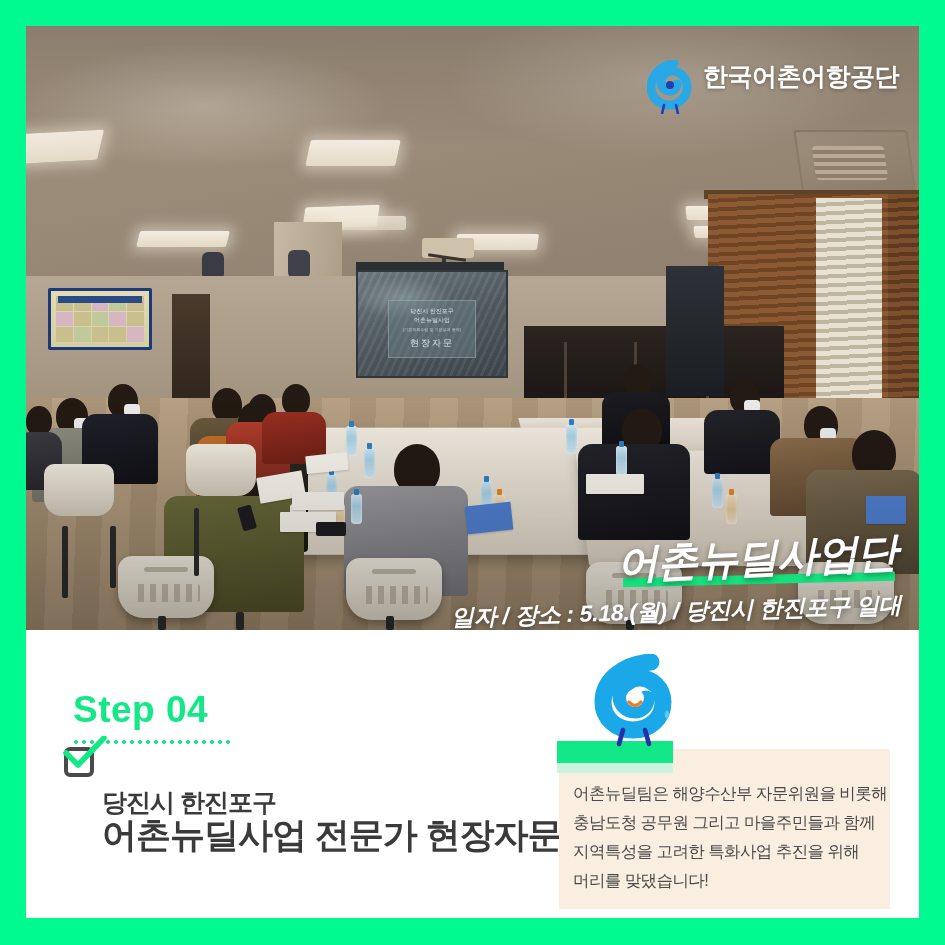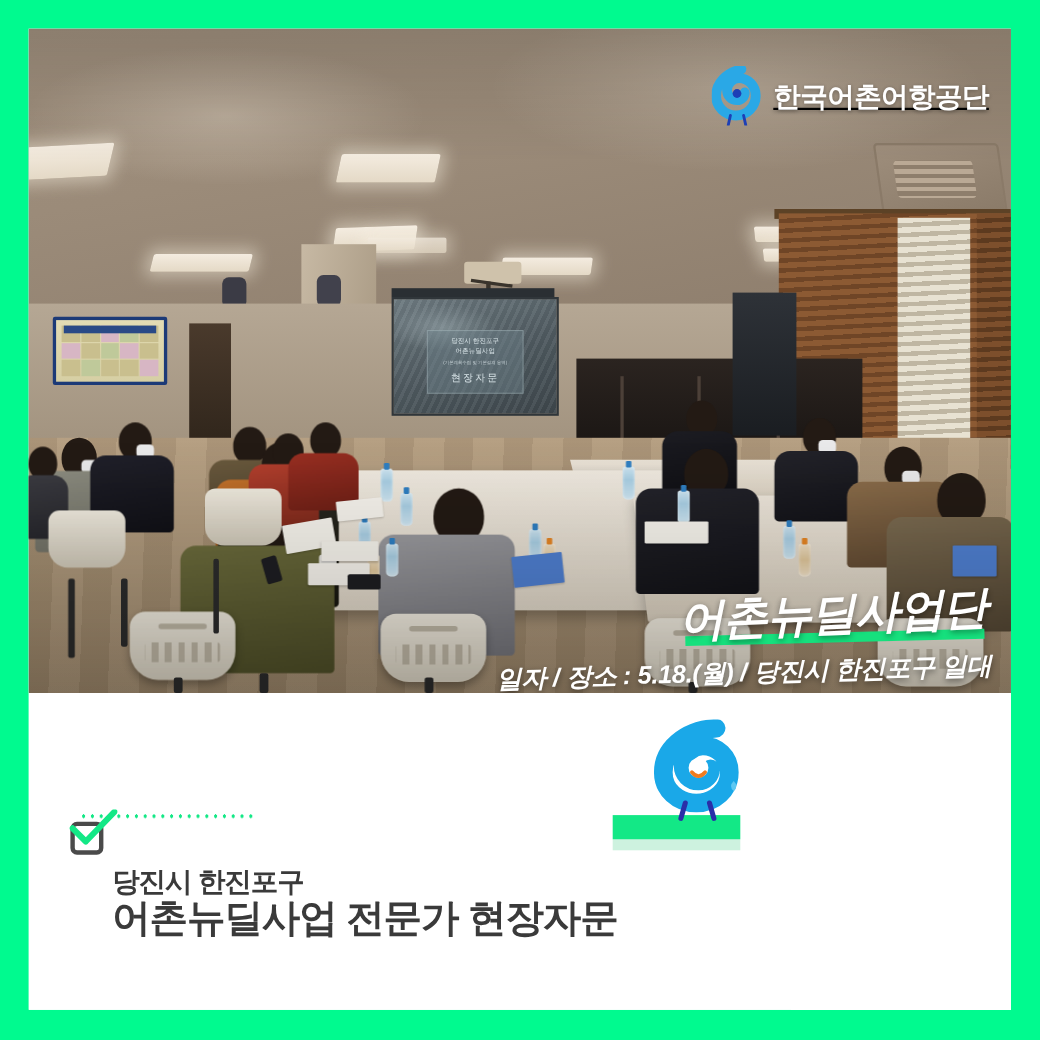--- a/index.html
+++ b/index.html
@@ -274,21 +274,21 @@
 
   .photo-vignette{
     position:absolute; inset:0;
     background: linear-gradient(180deg, rgba(0,0,0,.12) 0%, rgba(0,0,0,0) 20%, rgba(0,0,0,0) 62%, rgba(0,0,0,.22) 100%);
     pointer-events:none;
   }
 
   
   .brand {
     position: absolute; right: 20px; top: 34px;
-    display: flex; align-items: center; gap: 10px; text-decoration: underline;
+    display: flex; align-items: flex-start; gap: 10px;
   }
   .brand-name {
     color: #ffffff;
     font-size: 25px;
     font-weight: bold;
     letter-spacing: -0.5px;
     text-shadow: 0 1px 4px rgba(0,0,0,.35);
   }
 
   
@@ -577,32 +577,39 @@
         <div class="brand-name">한국어촌어항공단</div>
       </div>
 
       <div class="hand-underline"></div>
       <div class="hand-title">어촌뉴딜사업단</div>
       <div class="hand-sub">일자 / 장소 : 5.18.(월) / 당진시 한진포구 일대</div>
     </div>
 
     <div class="bottom">
 
+      <div class="step-label">Step 04</div>
       <div class="step-dots"></div>
 
       <div class="check-box"></div>
       <svg class="check-mark" viewBox="0 0 44 34">
         <path d="M3 17 L15 29 L41 2" fill="none" stroke="#13e886" stroke-width="5.5" stroke-linecap="round" stroke-linejoin="round"></path>
       </svg>
 
       <div class="title-block">
         <div class="title-line1">당진시 한진포구</div>
         <div class="title-line2">어촌뉴딜사업 전문가 현장자문</div>
       </div>
 
+      <div class="peach-box">
+        <div class="peach-text">어촌뉴딜팀은 해양수산부 자문위원을 비롯해
+충남도청 공무원 그리고 마을주민들과 함께
+지역특성을 고려한 특화사업 추진을 위해
+머리를 맞댔습니다!</div>
+      </div>
 
       <div class="green-bar-shadow"></div>
       <div class="green-bar"></div>
 
       <div class="mascot-wrap">
         <svg width="110" height="96" viewBox="0 0 110 96">
           <path d="M68 8 C38 10 20 28 20 48 C20 64 33 76 50 76 C67 76 80 64 80 48 C80 34 69 24 56 24 C46 24 38 32 38 42 C38 50 44 56 52 56 C58 56 63 51 63 45" fill="none" stroke="#1aa8e8" stroke-width="17" stroke-linecap="round"></path>
           <circle cx="52" cy="44" r="9" fill="#ffffff"></circle>
           <path d="M46 48 Q52 55 58 48" fill="none" stroke="#f07c1e" stroke-width="3.4" stroke-linecap="round"></path>
           <path d="M40 76 L36 90 M62 76 L66 90" fill="none" stroke="#2a2fa8" stroke-width="4.6" stroke-linecap="round"></path>

